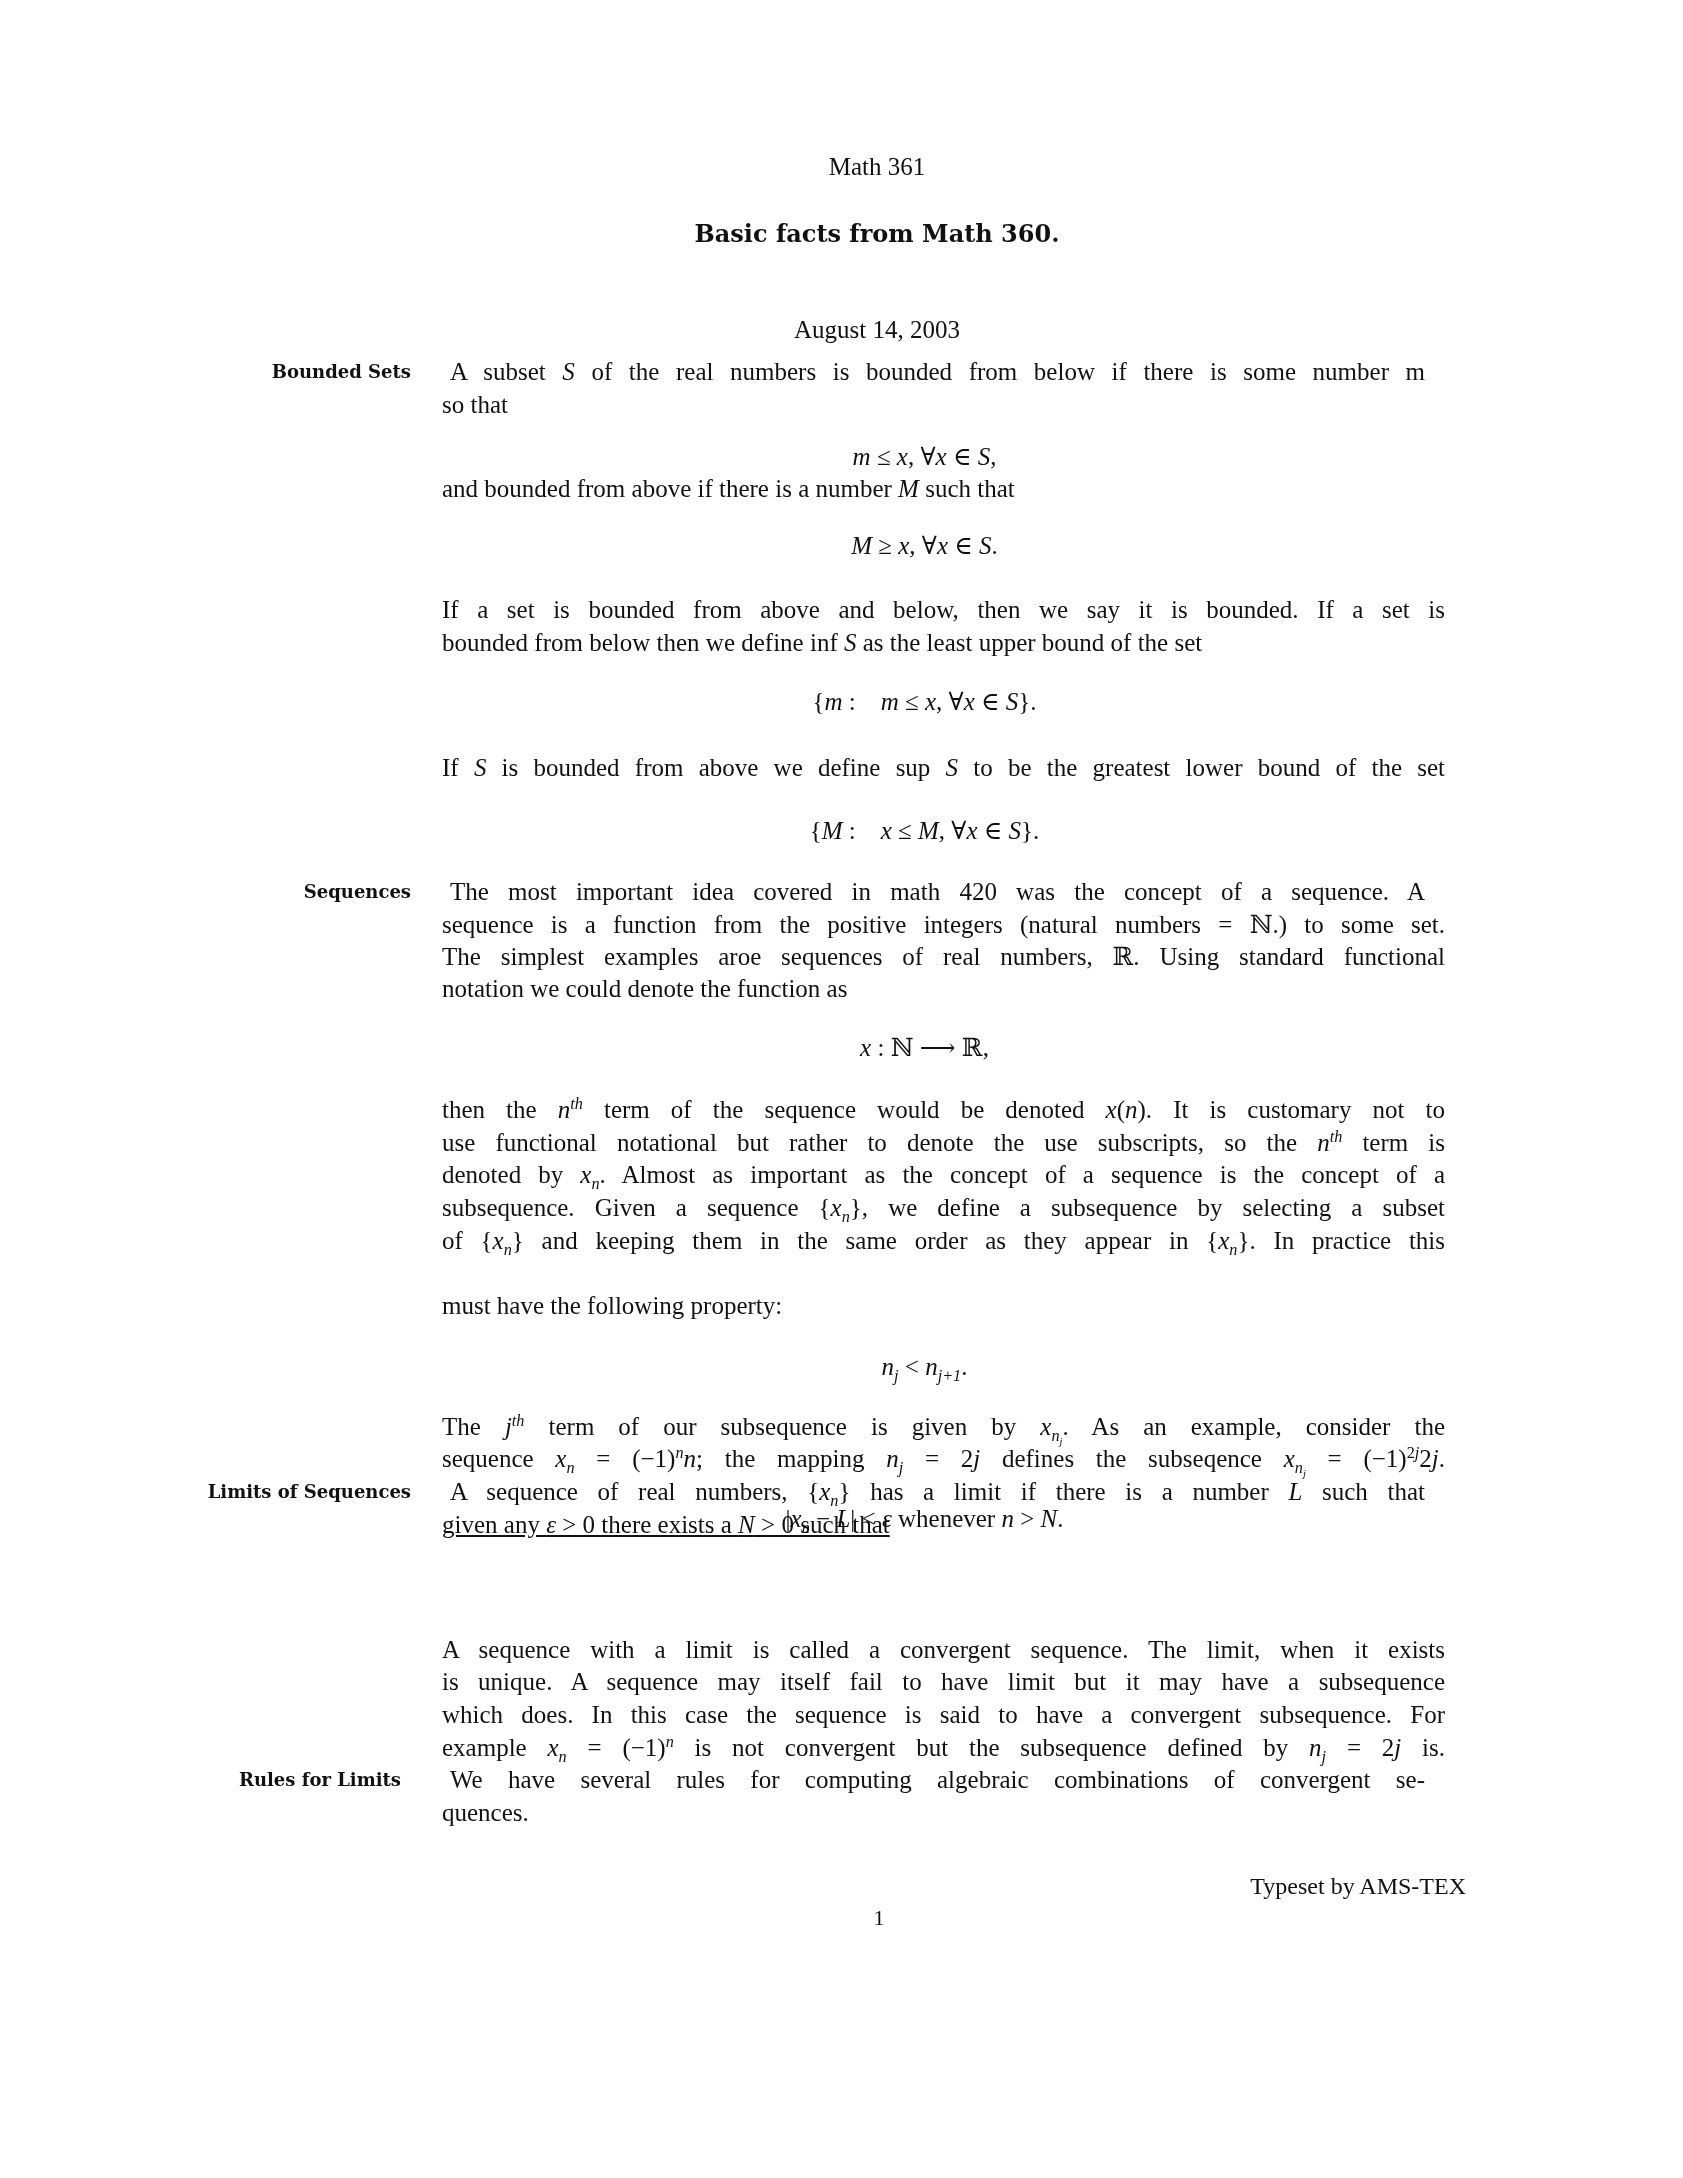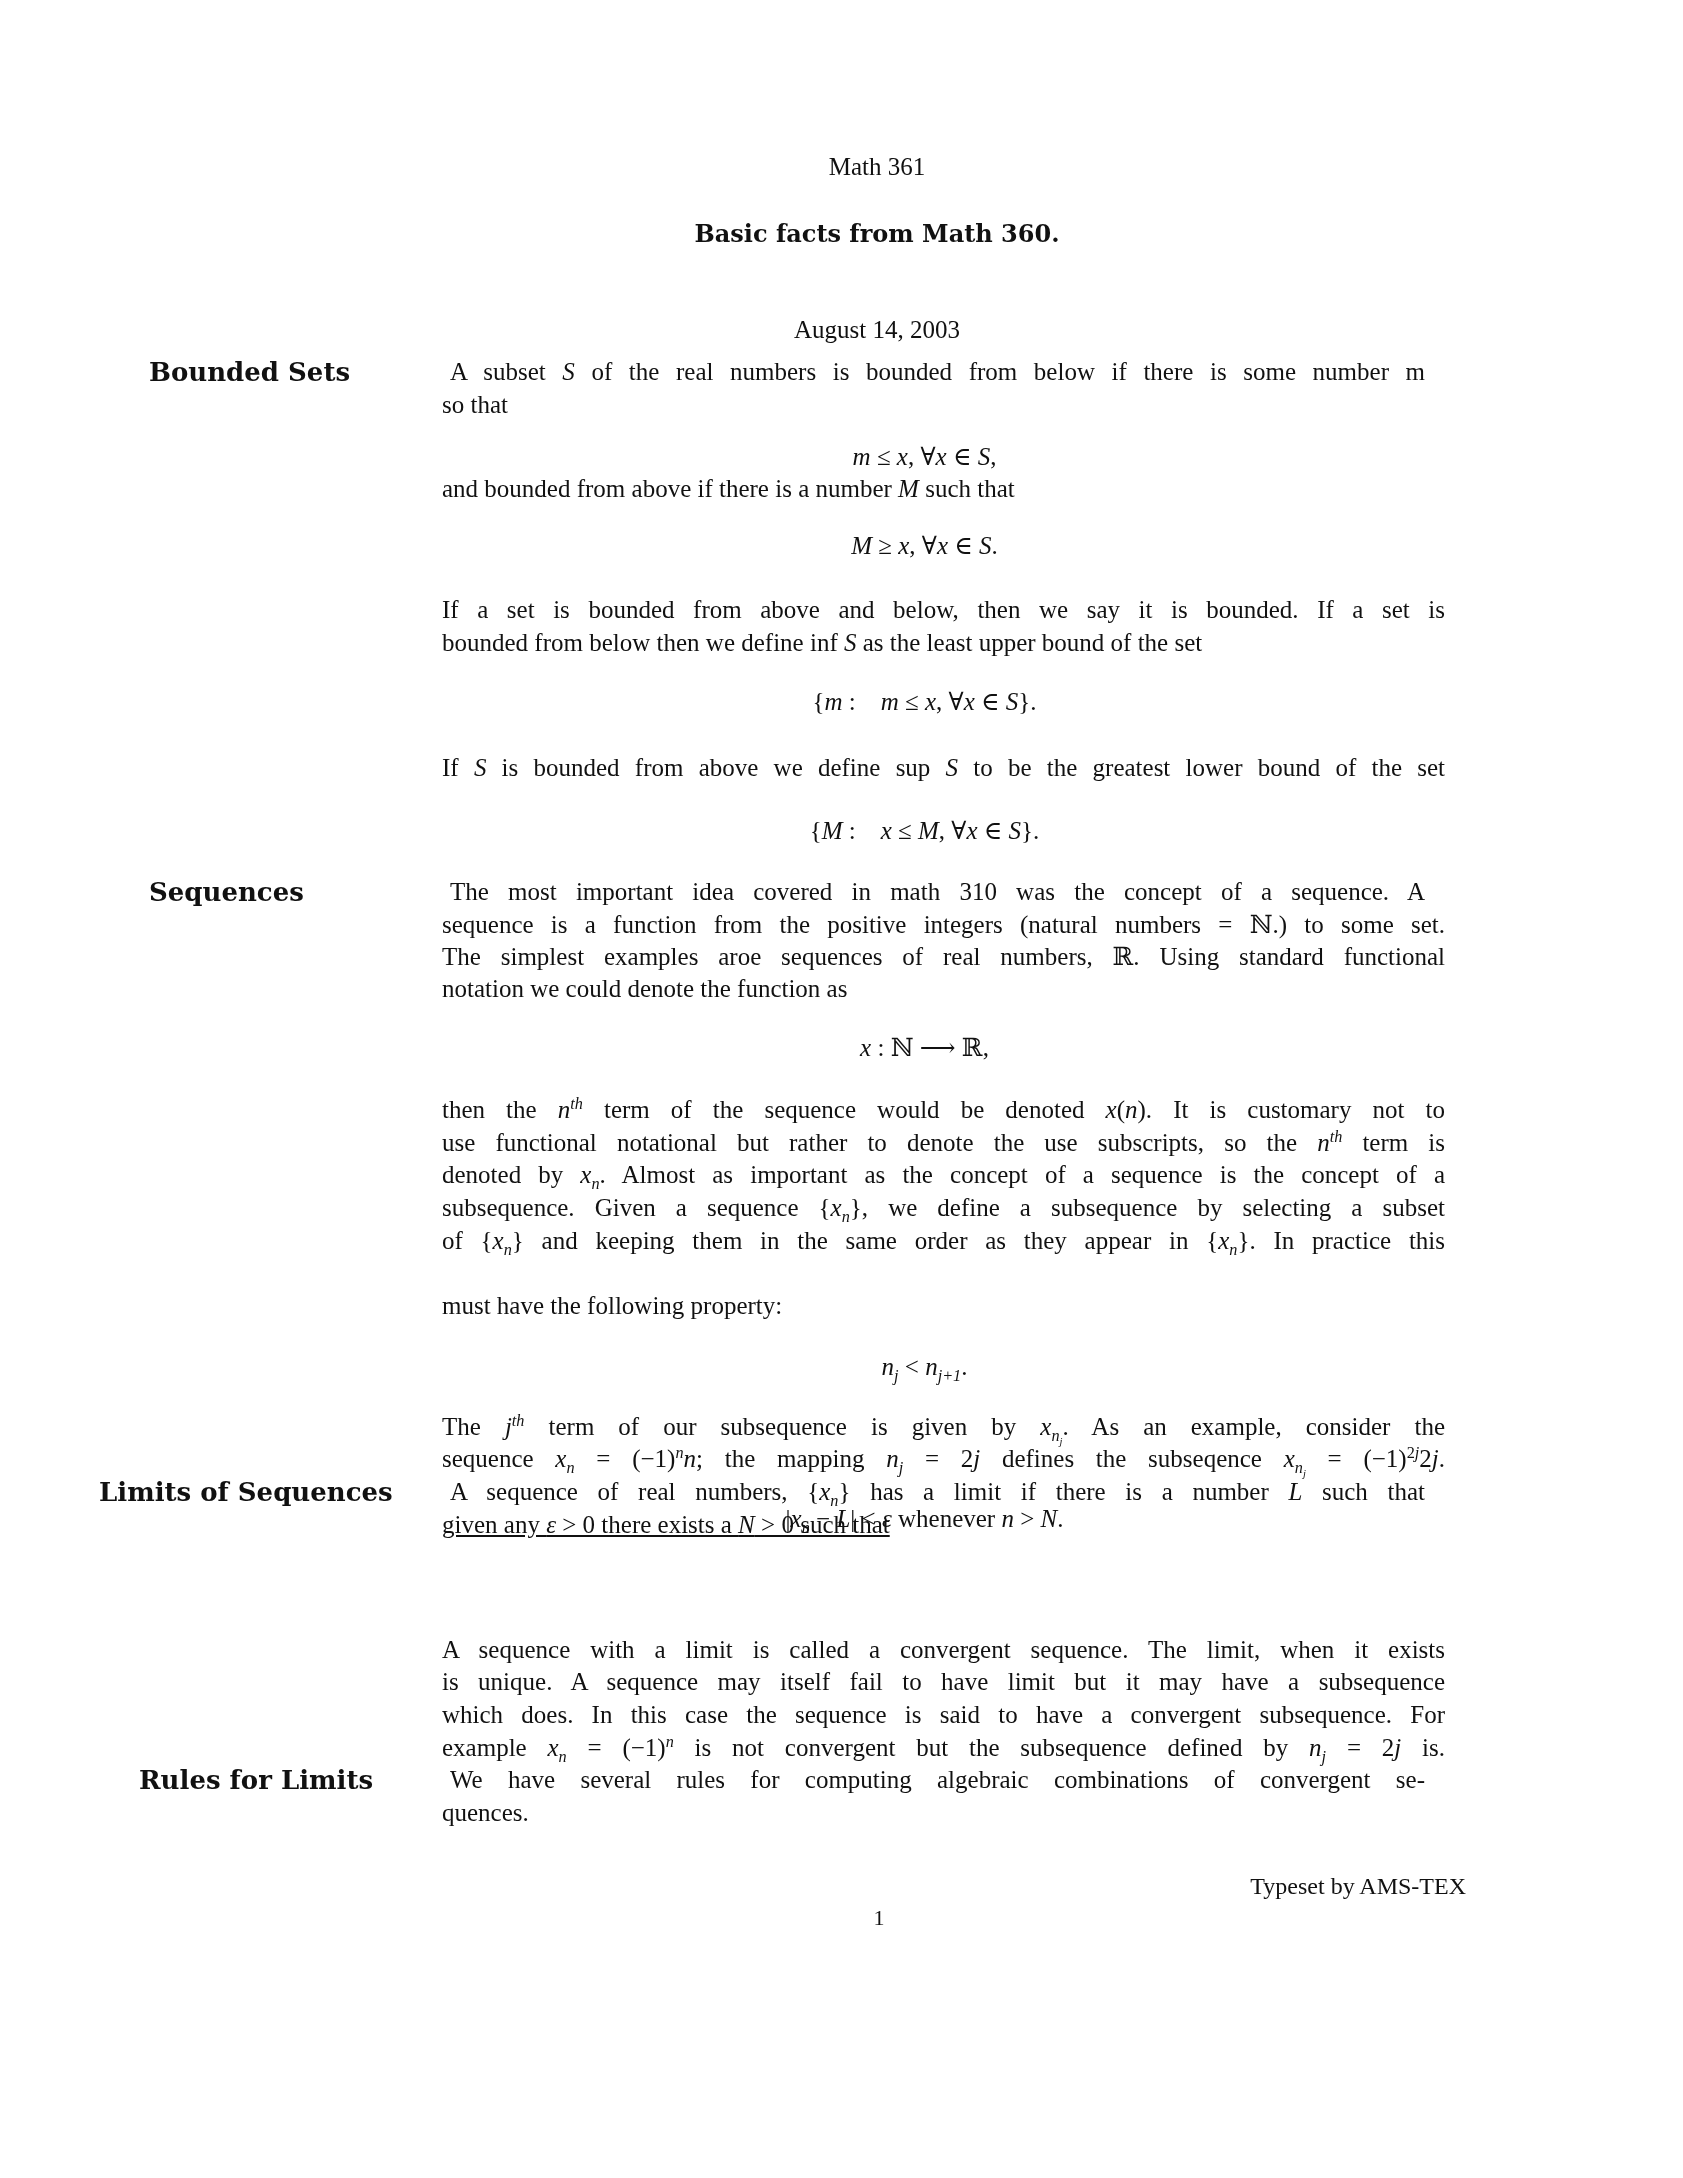--- a/index.html
+++ b/index.html
@@ -5,21 +5,21 @@
   html, body { margin: 0; padding: 0; background: #ffffff; }
   body { width: 1683px; height: 2178px; position: relative; overflow: hidden;
          font-family: "DejaVu Serif", "Liberation Serif", serif; color: #111; }
   .page { position: absolute; left: 0; top: 0; width: 1683px; height: 1724px; background: #fff; padding-left: 40px; }
   .ln { position: absolute; white-space: nowrap; font-size: 25px; line-height: 30px;
         font-family: "Liberation Serif", "DejaVu Serif", serif; }
   .body { left: 442px; width: 1003px; text-align: justify; text-align-last: justify; }
   .body.last { text-align-last: left; }
   .indent { left: 450px; width: 975px; }
   .center { left: 423px; width: 1003px; text-align: center; }
-  .label { font-weight: bold; font-family: "DejaVu Serif", serif; font-size: 26px; }
+  .label { font-weight: bold; text-align: right; font-family: "DejaVu Serif", serif; font-size: 18px; }
   .title { left: 0; width: 1754px; text-align: center; font-size: 25px; }
   .title-bold { font-weight: bold; font-family: "DejaVu Serif", serif; font-size: 24px; }
   .m { font-style: italic; }
   sup { font-size: 65%; line-height: 0; }
   sub { font-size: 65%; line-height: 0; }
   .footer { right: 257px; text-align: center; font-size: 24px; }
   .pagenum { left: 0; width: 1758px; text-align: center; font-size: 22px; }
 </style>
 </head>
 <body>
@@ -36,21 +36,21 @@
   <div class="ln center" style="top:442px;"><span class="m">m</span> ≤ <span class="m">x</span>, ∀<span class="m">x</span> ∈ <span class="m">S</span>,</div>
   <div class="ln body last" style="top:474px;">and bounded from above if there is a number <span class="m">M</span> such that</div>
   <div class="ln center" style="top:531px;"><span class="m">M</span> ≥ <span class="m">x</span>, ∀<span class="m">x</span> ∈ <span class="m">S</span>.</div>
   <div class="ln body" style="top:595px;">If a set is bounded from above and below, then we say it is bounded. If a set is</div>
   <div class="ln body last" style="top:628px;">bounded from below then we define inf <span class="m">S</span> as the least upper bound of the set</div>
   <div class="ln center" style="top:687px;">{<span class="m">m</span> :&nbsp;&nbsp;&nbsp;&nbsp;<span class="m">m</span> ≤ <span class="m">x</span>, ∀<span class="m">x</span> ∈ <span class="m">S</span>}.</div>
   <div class="ln body" style="top:753px;">If <span class="m">S</span> is bounded from above we define sup <span class="m">S</span> to be the greatest lower bound of the set</div>
   <div class="ln center" style="top:816px;">{<span class="m">M</span> :&nbsp;&nbsp;&nbsp;&nbsp;<span class="m">x</span> ≤ <span class="m">M</span>, ∀<span class="m">x</span> ∈ <span class="m">S</span>}.</div>
 
   <div class="ln label" style="top:877px; left:149px; width:262px;">Sequences</div>
-  <div class="ln indent body" style="top:877px;">The most important idea covered in math 310 was the concept of a sequence. A</div>
+  <div class="ln indent body" style="top:877px;">The most important idea covered in math 420 was the concept of a sequence. A</div>
   <div class="ln body" style="top:910px;">sequence is a function from the positive integers (natural numbers = ℕ.) to some set.</div>
   <div class="ln body" style="top:942px;">The simplest examples aroe sequences of real numbers, ℝ. Using standard functional</div>
   <div class="ln body last" style="top:974px;">notation we could denote the function as</div>
   <div class="ln center" style="top:1033px;"><span class="m">x</span> : ℕ ⟶ ℝ,</div>
   <div class="ln body" style="top:1095px;">then the <span class="m">n<sup>th</sup></span> term of the sequence would be denoted <span class="m">x</span>(<span class="m">n</span>). It is customary not to</div>
   <div class="ln body" style="top:1128px;">use functional notational but rather to denote the use subscripts, so the <span class="m">n<sup>th</sup></span> term is</div>
   <div class="ln body" style="top:1160px;">denoted by <span class="m">x<sub>n</sub></span>. Almost as important as the concept of a sequence is the concept of a</div>
   <div class="ln body" style="top:1193px;">subsequence. Given a sequence {<span class="m">x<sub>n</sub></span>}, we define a subsequence by selecting a subset</div>
   <div class="ln body" style="top:1226px;">of {<span class="m">x<sub>n</sub></span>} and keeping them in the same order as they appear in {<span class="m">x<sub>n</sub></span>}. In practice this</div>
   <div class="ln body last" style="top:1291px;">must have the following property:</div>

